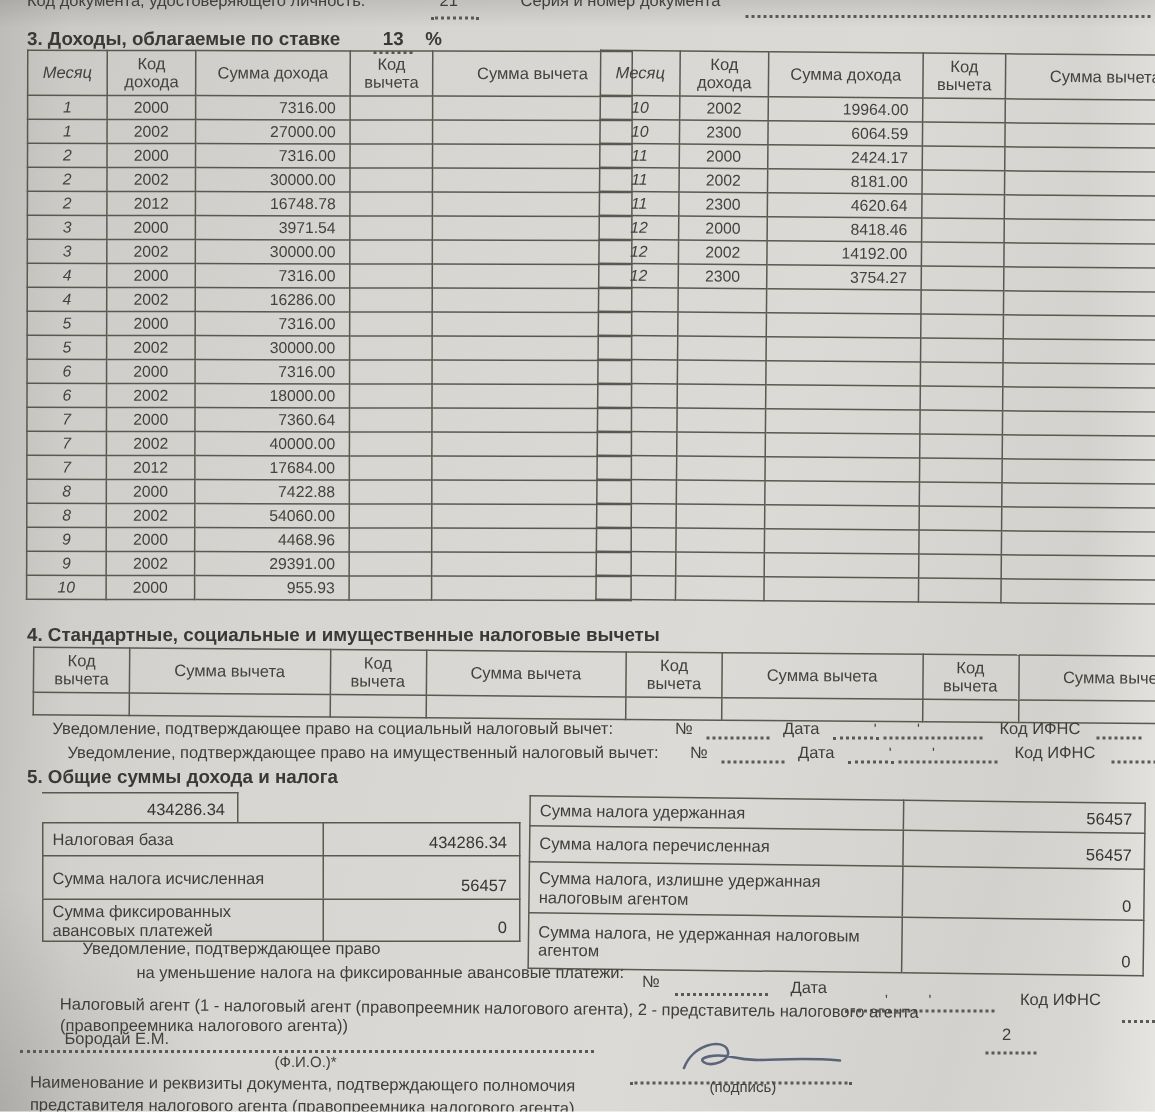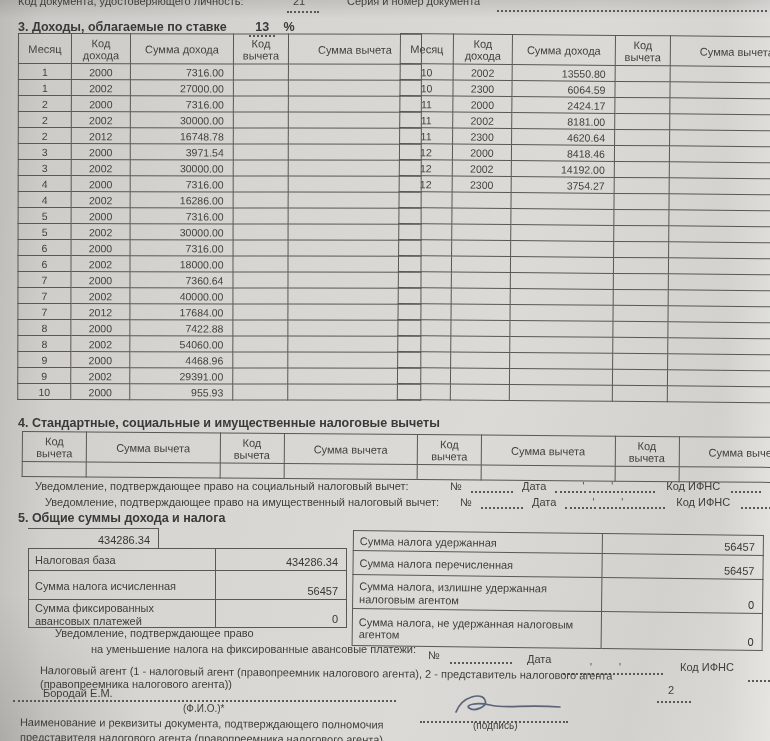--- a/index.html
+++ b/index.html
@@ -20,21 +20,21 @@
   .title{font-size:12.5px;font-weight:bold;color:#3b3937;}
   .dots{display:inline-block;border-bottom:2px dotted #5b5955;height:9px;vertical-align:bottom;}
   .sep{font-size:10px;color:#4a4845;}
 
   
   table.inc{border-collapse:collapse;table-layout:fixed;width:368px;background:transparent;}
   table.inc th, table.inc td{border:1.5px solid #5a5853;padding:0 3px;color:#44423e;}
   table.inc th{font-weight:normal;font-size:11px;line-height:12px;height:29px;text-align:center;}
   table.inc td{font-size:10.5px;line-height:12px;height:15px;text-align:center;}
   table.inc td.col2{text-align:right;padding-right:9px;}
-  table.inc .w0{width:46px;} table.inc .w1{width:52px;} table.inc .w2{width:96px;}
+  table.inc .w0{width:46px;font-style:italic;} table.inc .w1{width:52px;} table.inc .w2{width:96px;}
   table.inc .w3{width:48px;} table.inc .w4{width:126px;}
   #table-right{transform:rotate(0.5deg);transform-origin:left top;}
   #table-left{transform:rotate(0.12deg);transform-origin:left top;}
 
   
   table.ded{border-collapse:collapse;table-layout:fixed;width:734px;transform:rotate(0.45deg);transform-origin:left top;}
   table.ded th, table.ded td{border:1.5px solid #5a5853;padding:0 3px;color:#44423e;}
   table.ded th{font-weight:normal;font-size:11px;line-height:12px;height:29px;text-align:center;}
   table.ded td{height:14px;}
   table.ded .cw{width:57px;} table.ded .sw{width:126.5px;}
@@ -247,21 +247,21 @@
       <th class="w1">Код дохода</th>
       <th class="w2">Сумма дохода</th>
       <th class="w3">Код вычета</th>
       <th class="w4">Сумма вычета</th>
     </tr>
       </thead>
     <tbody>
         <tr>
           <td class="col0 w0">10</td>
           <td class="col1 w1">2002</td>
-          <td class="col2 w2">13550.80</td>
+          <td class="col2 w2">19964.00</td>
           <td class="col3 w3"></td>
           <td class="col4 w4"></td>
         </tr>
         <tr>
           <td class="col0 w0">10</td>
           <td class="col1 w1">2300</td>
           <td class="col2 w2">6064.59</td>
           <td class="col3 w3"></td>
           <td class="col4 w4"></td>
         </tr>

